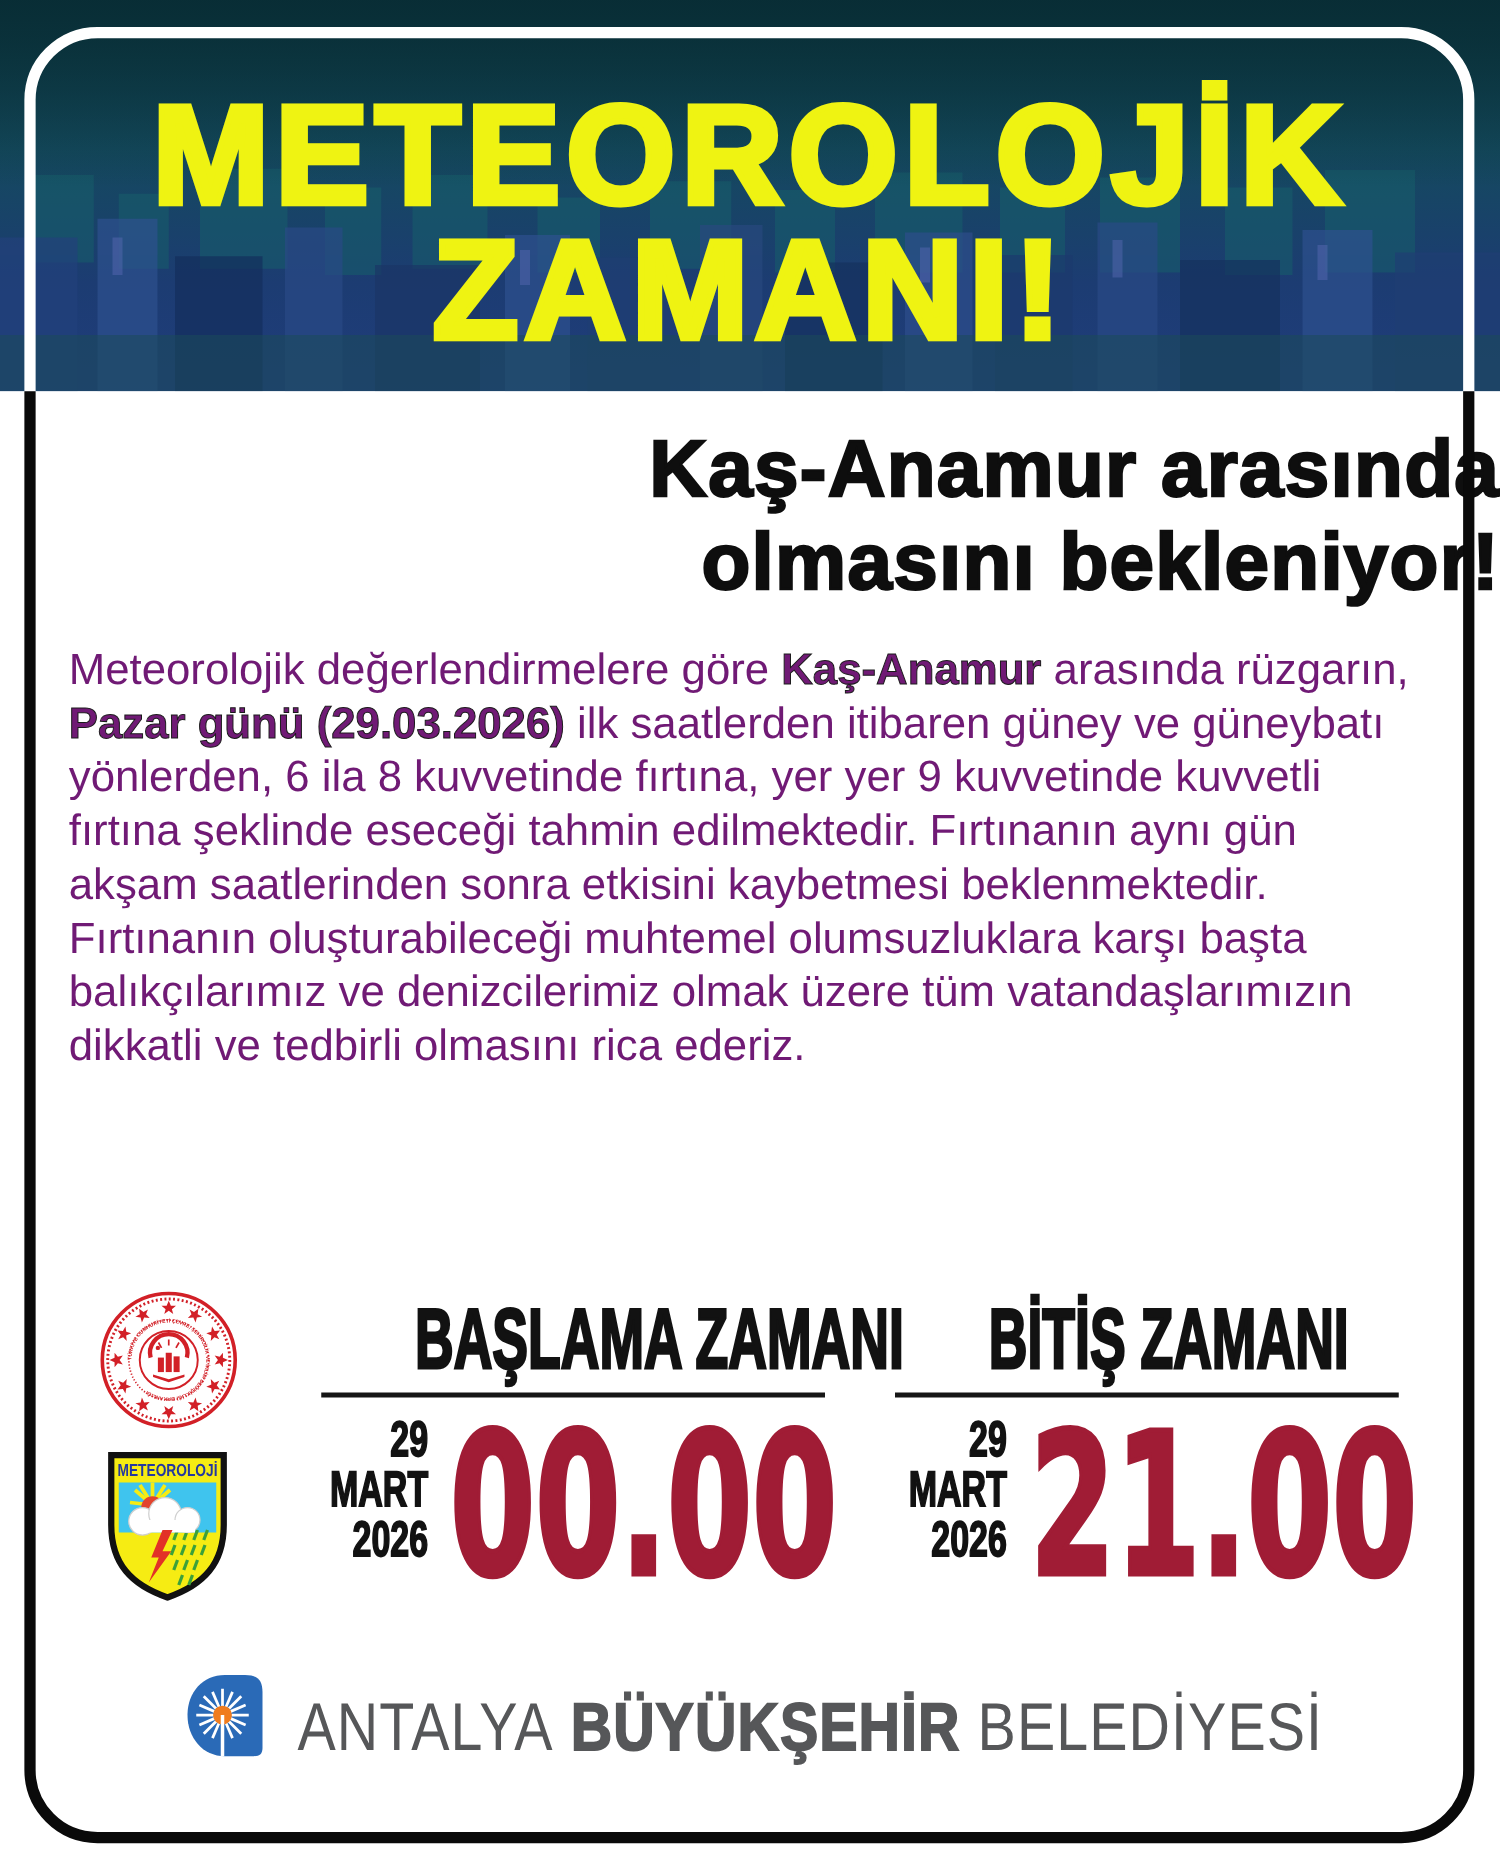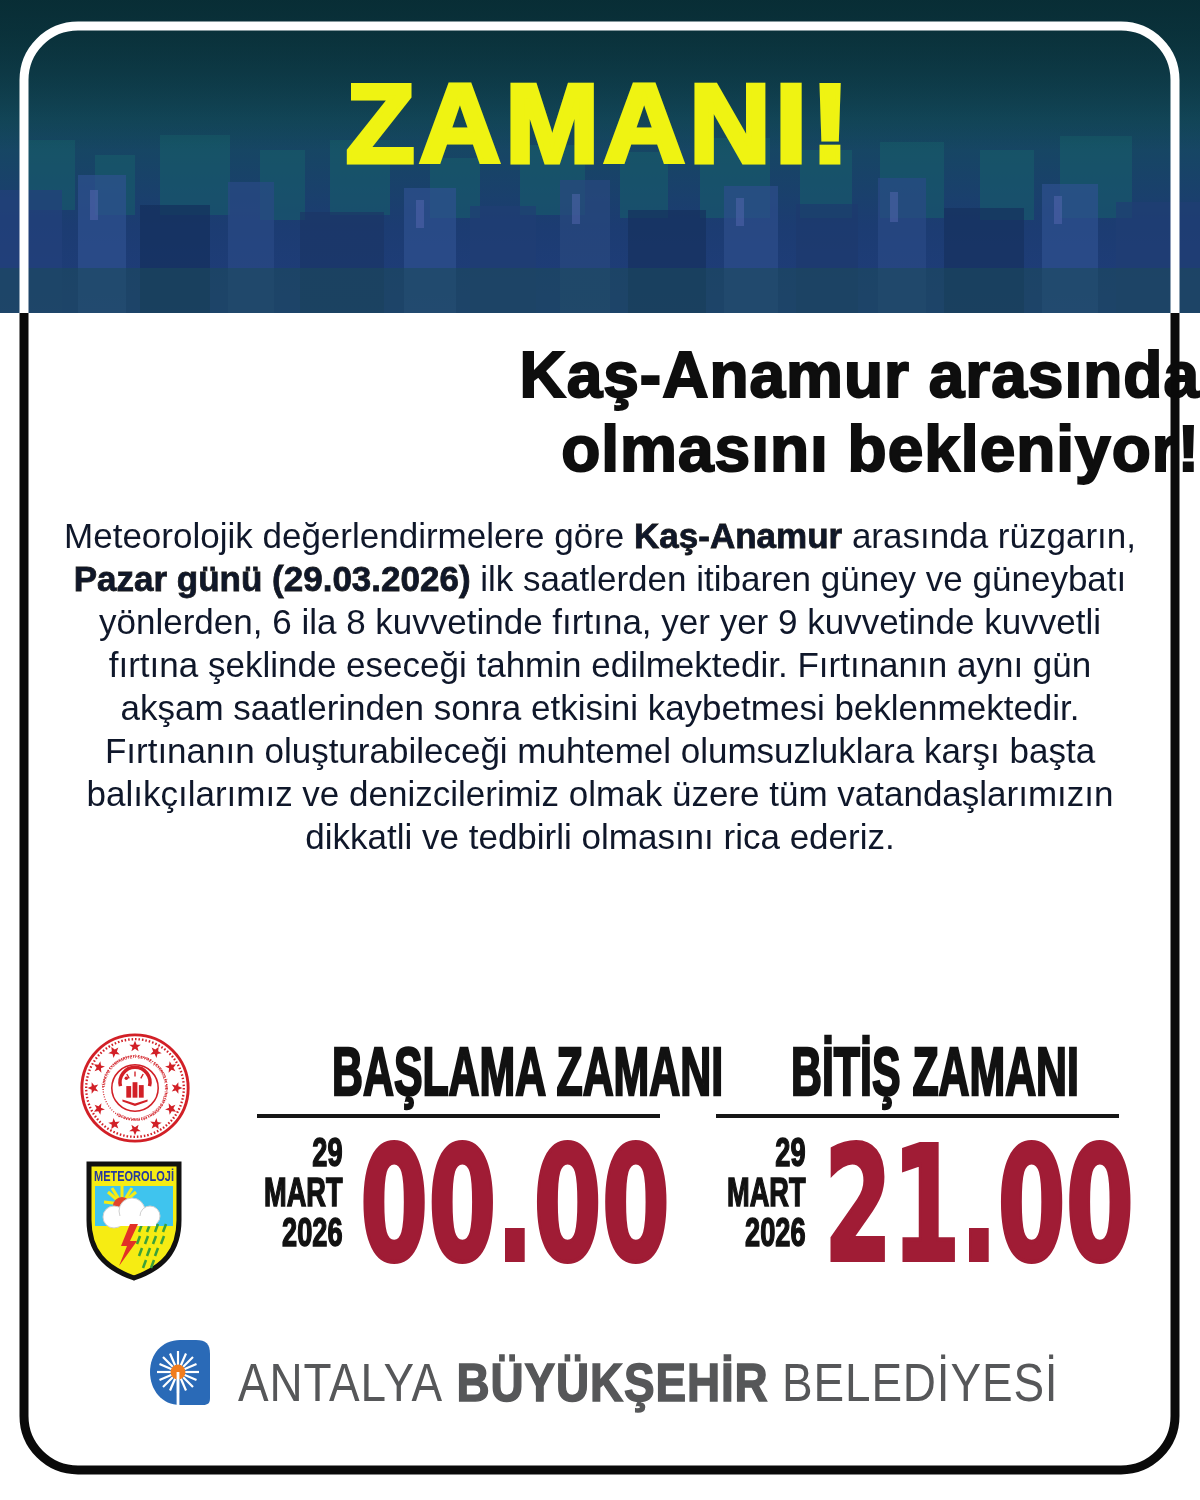--- a/index.html
+++ b/index.html
@@ -18,22 +18,22 @@
   
   .card-outline{position:absolute;left:0;top:0;z-index:10;pointer-events:none;}
   
   .headline{
     position:absolute;left:0;top:338px;width:1200px;margin:0;text-align:right;z-index:3;
     font-size:64px;line-height:74px;font-weight:bold;color:#0e0e0e;
     letter-spacing:1px;-webkit-text-stroke:2px #0e0e0e;
   }
   
   .body-text{
-    position:absolute;left:55px;top:514px;width:1090px;margin:0;text-align:center;z-index:3;
-    font-size:35px;line-height:43px;color:#0f172a;font-weight:400;
+    position:absolute;left:55px;top:514px;width:1090px;margin:0;text-align:left;z-index:3;
+    font-size:35px;line-height:43px;color:#701a75;font-weight:400;
   }
   .body-text b{font-weight:bold;-webkit-text-stroke:0.8px #1a1a1a;}
   
   .seal{position:absolute;left:77px;top:1028px;z-index:3;}
   .shield{position:absolute;left:84px;top:1160px;z-index:3;}
   .col-label{
     position:absolute;top:1036px;width:400px;text-align:center;z-index:3;
     font-size:68px;line-height:70px;font-weight:bold;color:#121212;
     -webkit-text-stroke:2.5px #121212;transform:scaleX(0.63);transform-origin:center top;white-space:nowrap;
   }
@@ -127,20 +127,21 @@
         <rect x="572" y="194" width="8" height="30"></rect>
           <rect x="736" y="198" width="8" height="28"></rect>
         <rect x="890" y="192" width="8" height="30"></rect>
           <rect x="1054" y="196" width="8" height="28"></rect>
       </g>
 
       <rect x="0" y="268" width="1200" height="45" fill="#1c4a5a" opacity="0.55"></rect>
       <rect x="0" y="0" width="1200" height="150" fill="url(#topfade)"></rect>
     </svg>
     <div class="banner-title">
+      <div>METEOROLOJİK</div>
       <div>ZAMANI!</div>
     </div>
   </div>
 
   <svg class="card-outline" width="1200" height="1500" viewBox="0 0 1200 1500">
     <defs>
       <clipPath id="clipTop">
           <rect x="0" y="0" width="1200" height="313"></rect>
         </clipPath>
       <clipPath id="clipBottom">

